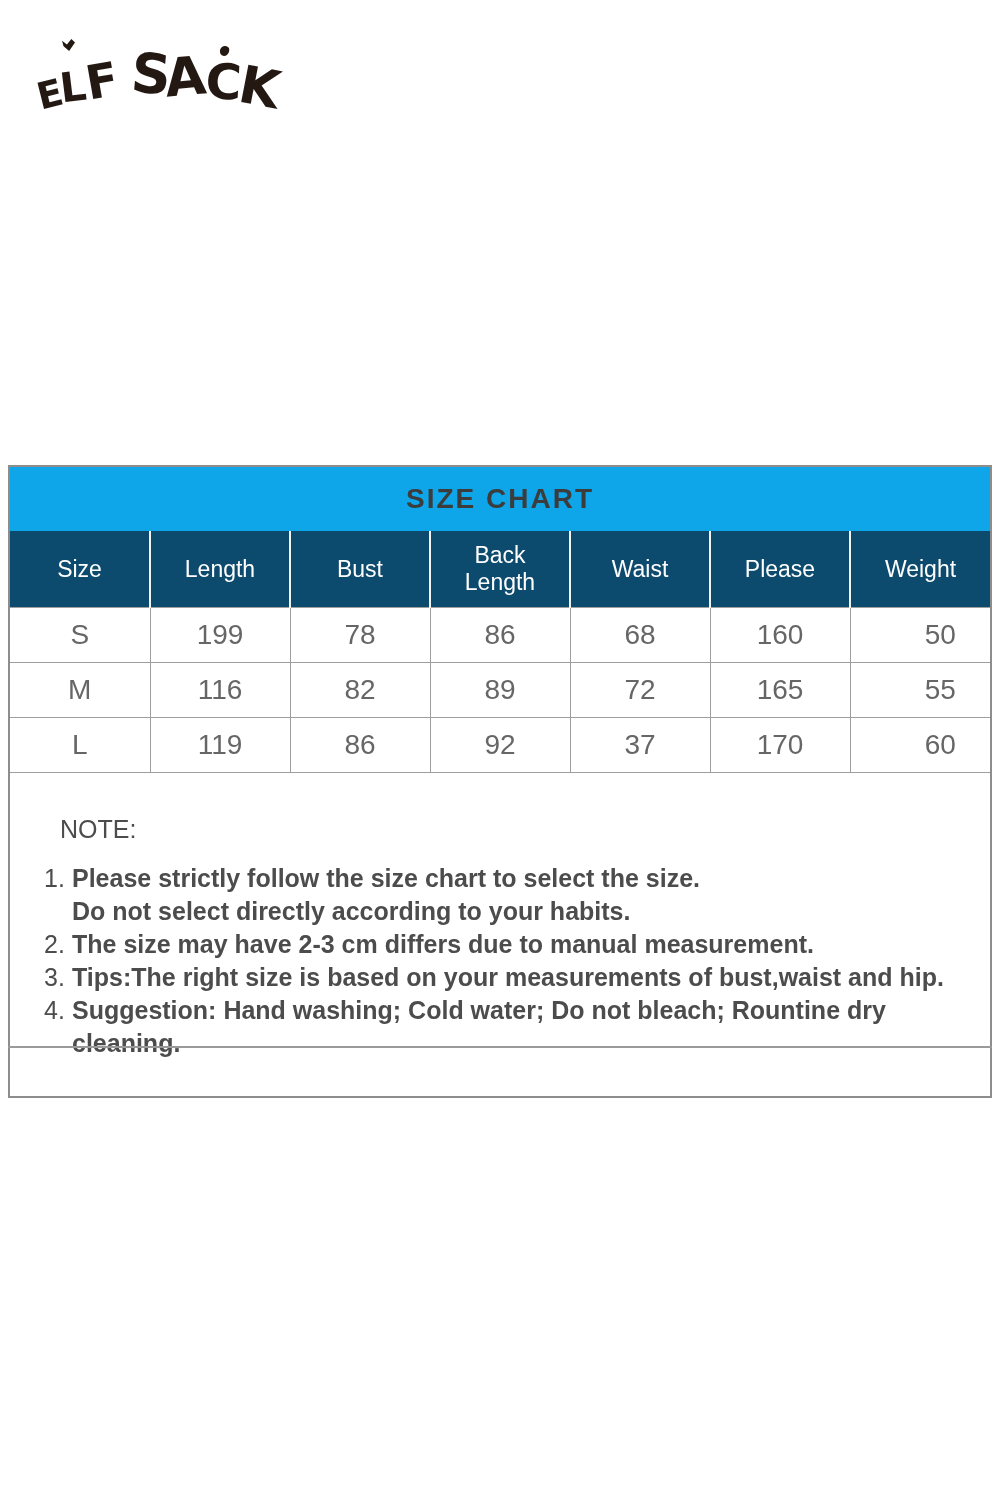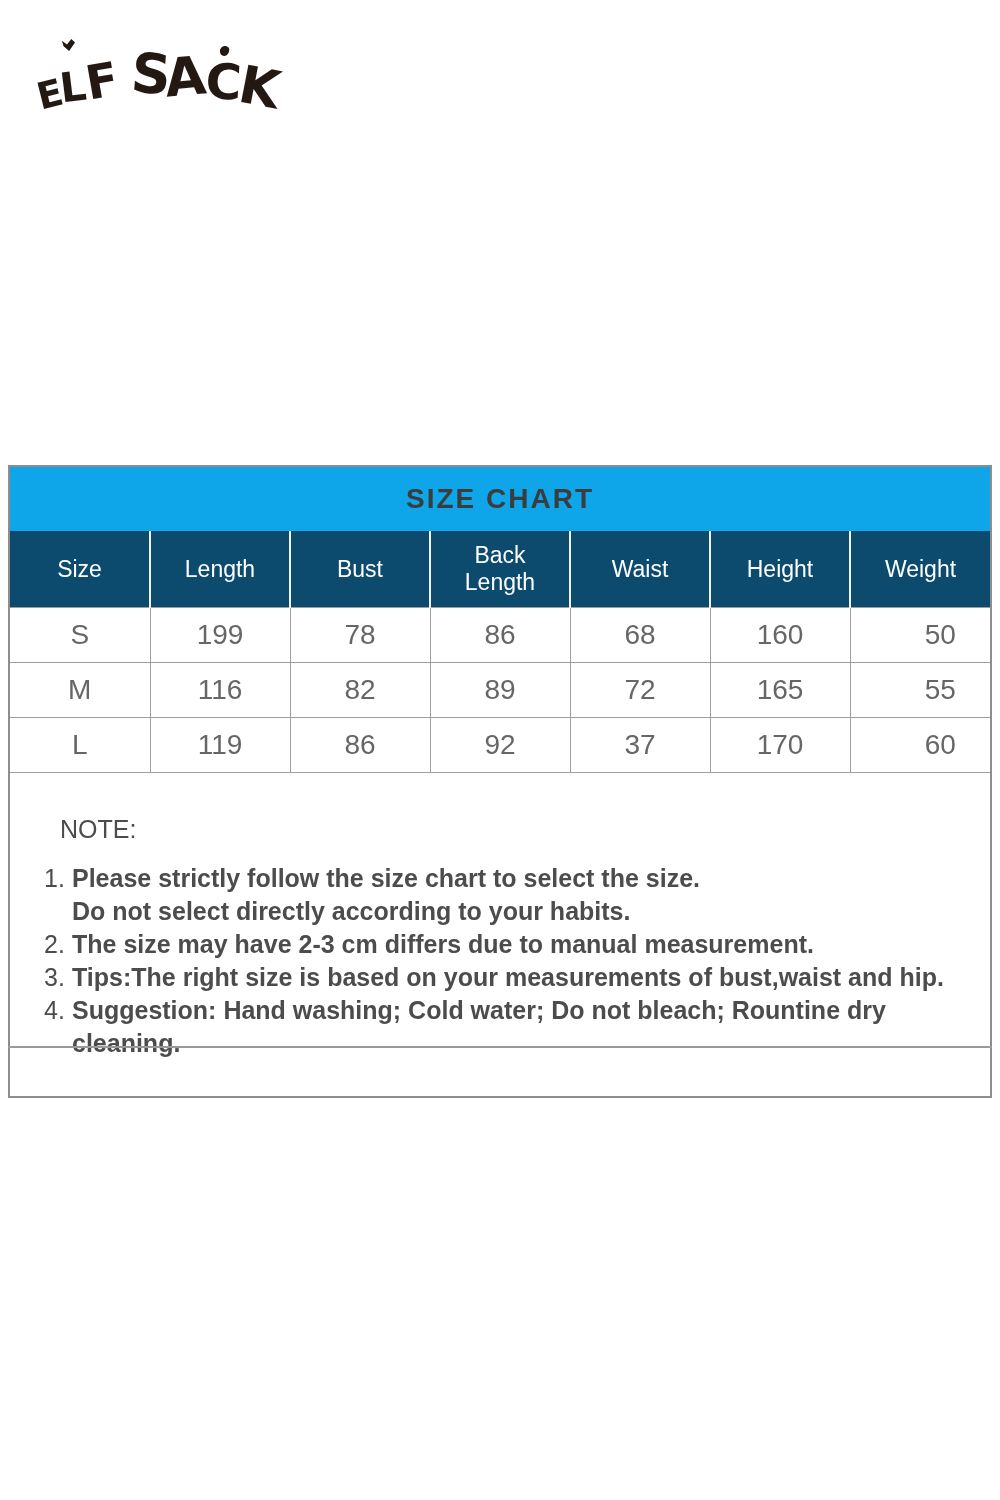--- a/index.html
+++ b/index.html
@@ -157,21 +157,21 @@
     <div class="title-band">SIZE CHART</div>
 
     <table class="sc-table">
       <thead>
         <tr>
           <th>Size</th>
           <th>Length</th>
           <th>Bust</th>
           <th>Back Length</th>
           <th>Waist</th>
-          <th>Height</th>
+          <th>Please</th>
           <th>Weight</th>
         </tr>
       </thead>
       <tbody>
         <tr>
           <td>S</td>
           <td>199</td>
           <td>78</td>
           <td>86</td>
           <td>68</td>

